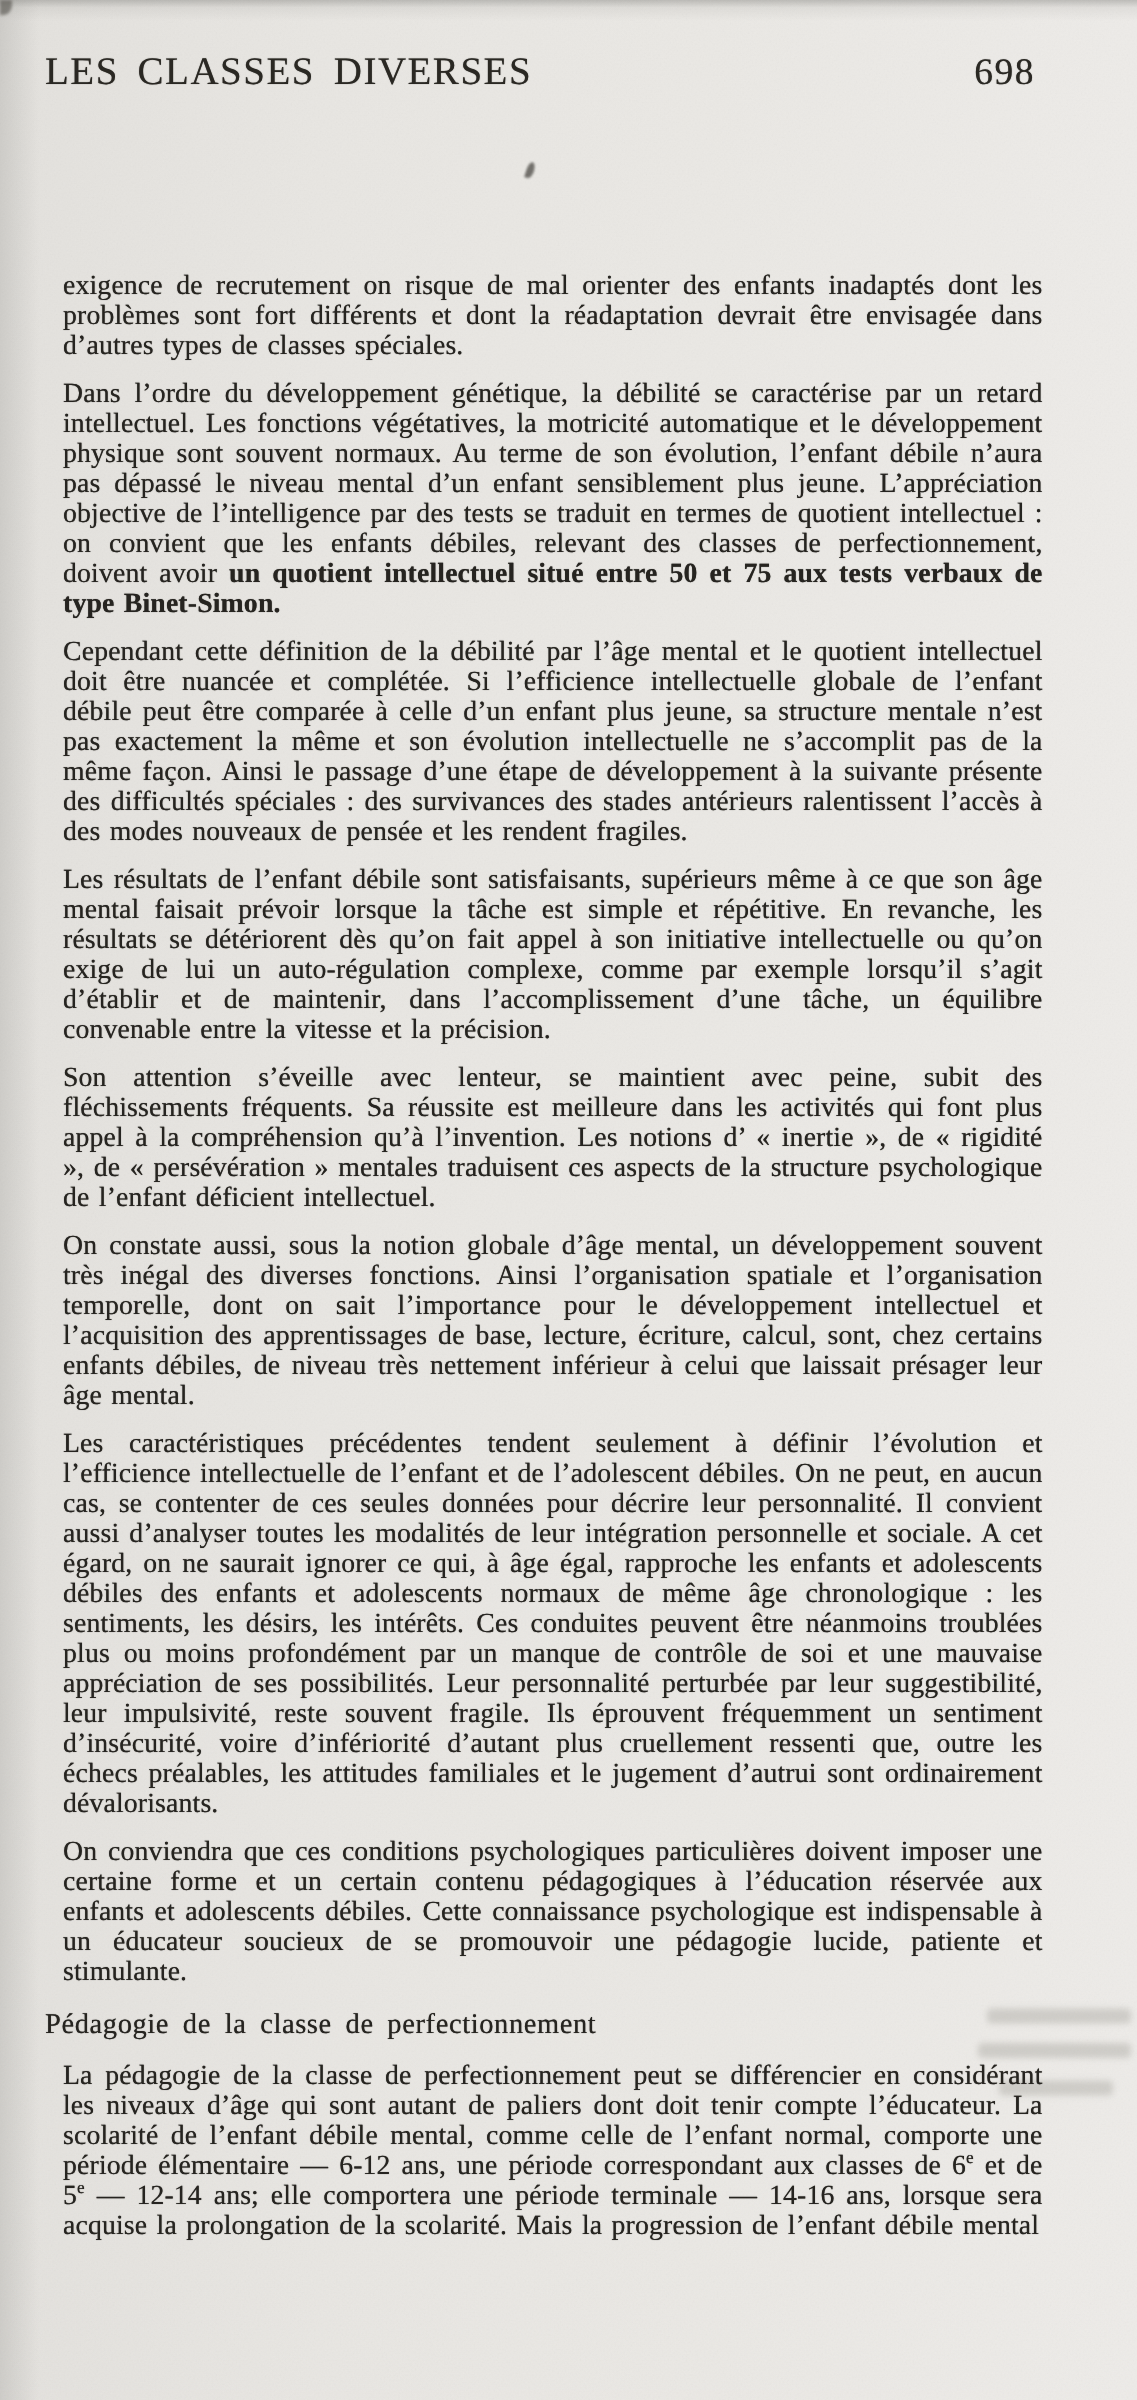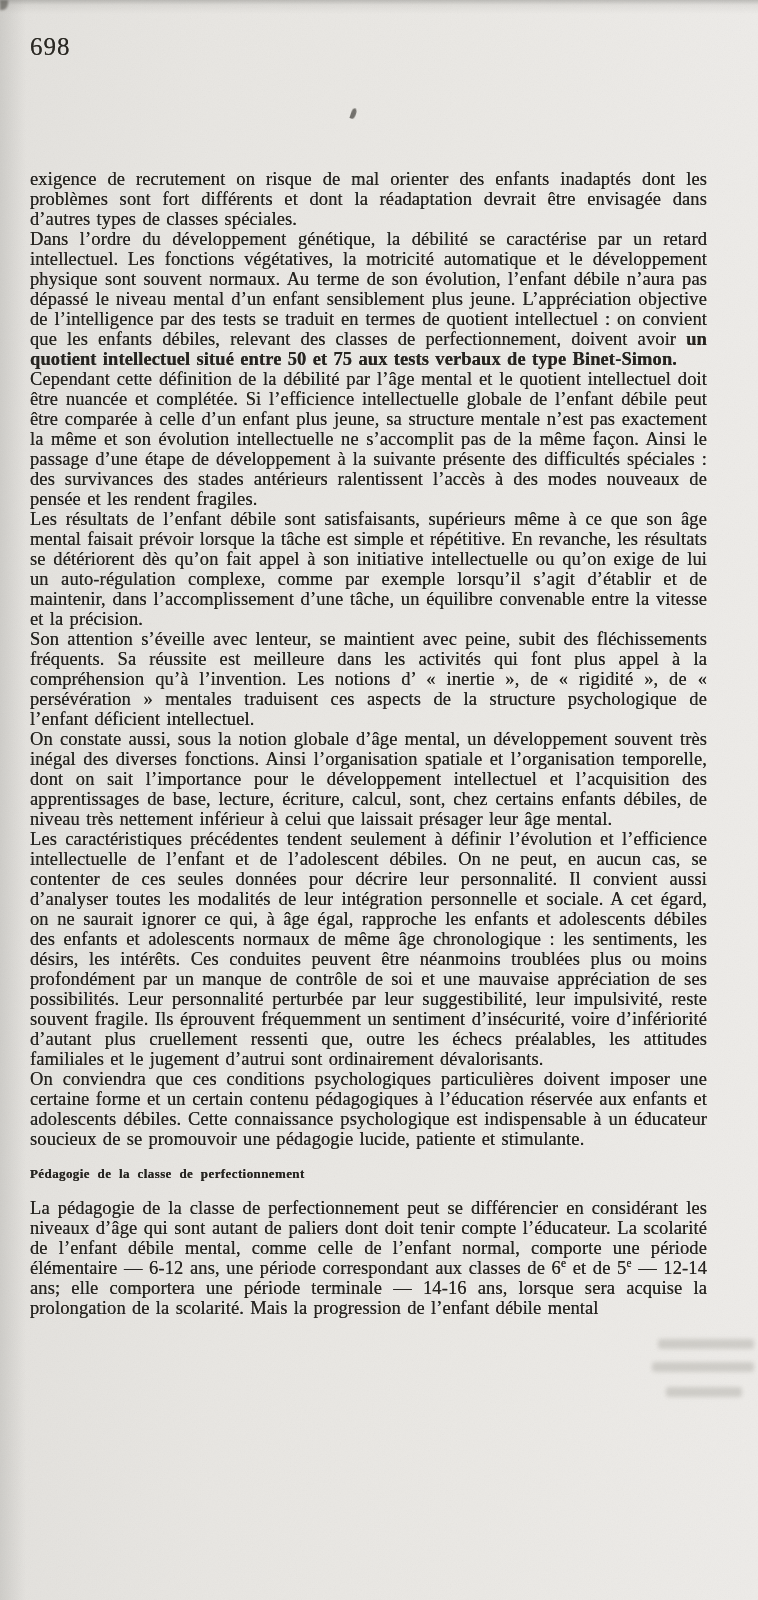--- a/index.html
+++ b/index.html
@@ -24,30 +24,30 @@
     color:#2a2823;
     text-shadow:0 0 0.6px rgba(42,40,35,0.7);
     white-space:nowrap;
   }
   .page-number{
     font-size:25px;letter-spacing:1px;color:#2a2823;
     text-shadow:0 0 0.6px rgba(42,40,35,0.7);
   }
   .body-col{position:absolute;left:30px;top:169px;width:677px;}
   .para{
-    margin:0;
+    margin:12px;
     text-align:justify;
     font-size:18.5px;line-height:20px;
     word-spacing:1.5px;letter-spacing:0.1px;
     text-shadow:0 0 0.55px rgba(38,36,32,0.85);
   }
   .bold-run{font-weight:bold;}
   .section-heading{
     margin:15px 0 14px 0;
-    font-size:13px;line-height:20px;font-weight:bold;
+    font-size:19px;line-height:20px;font-weight:normal;
     letter-spacing:0.4px;word-spacing:4px;
     text-shadow:0 0 0.55px rgba(38,36,32,0.85);
   }
   .sup{font-size:0.62em;line-height:0;vertical-align:super;}
   .speck{
     position:absolute;left:351px;top:108px;width:5px;height:11px;
     background:#4c4a45;border-radius:60% 60% 60% 0;
     transform:rotate(18deg);
     filter:blur(0.6px);opacity:0.75;
   }
@@ -73,20 +73,21 @@
     <filter id="paperNoise">
       <feTurbulence type="fractalNoise" baseFrequency="0.82" numOctaves="2" stitchTiles="stitch"></feTurbulence>
       <feColorMatrix type="saturate" values="0"></feColorMatrix>
     </filter>
     <rect width="758" height="1600" filter="url(#paperNoise)" opacity="0.06"></rect>
   </svg>
 
   <div class="corner-mark"></div>
 
   <div class="running-header">
+    <span class="header-title">LES CLASSES DIVERSES</span>
     <span class="page-number">698</span>
   </div>
 
   <div class="speck"></div>
 
   <div class="ghost-line ghost-1"></div>
   <div class="ghost-line ghost-2"></div>
   <div class="ghost-line ghost-3"></div>
 
   <div class="body-col">

